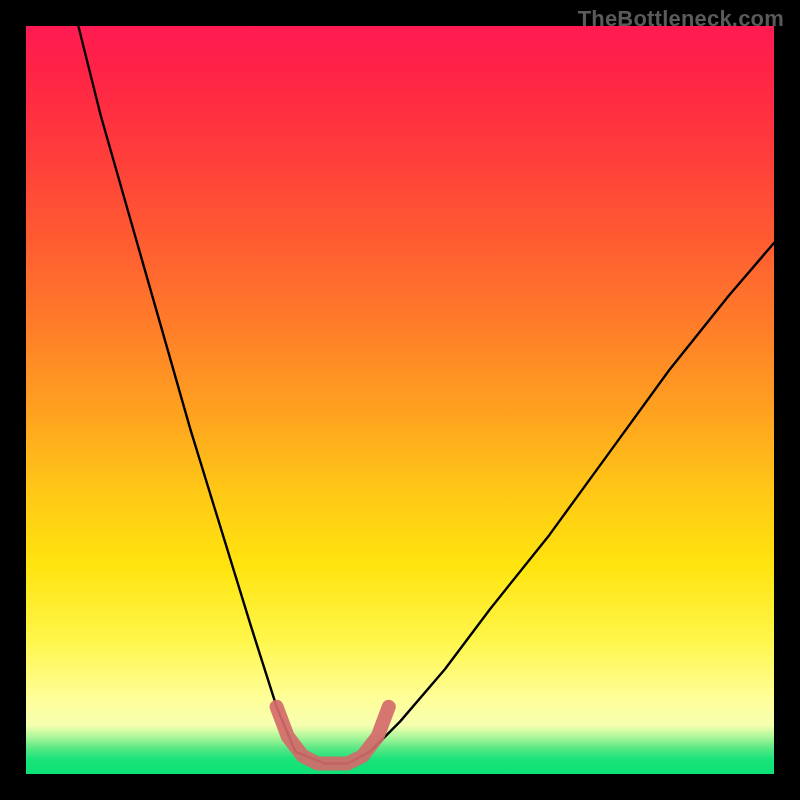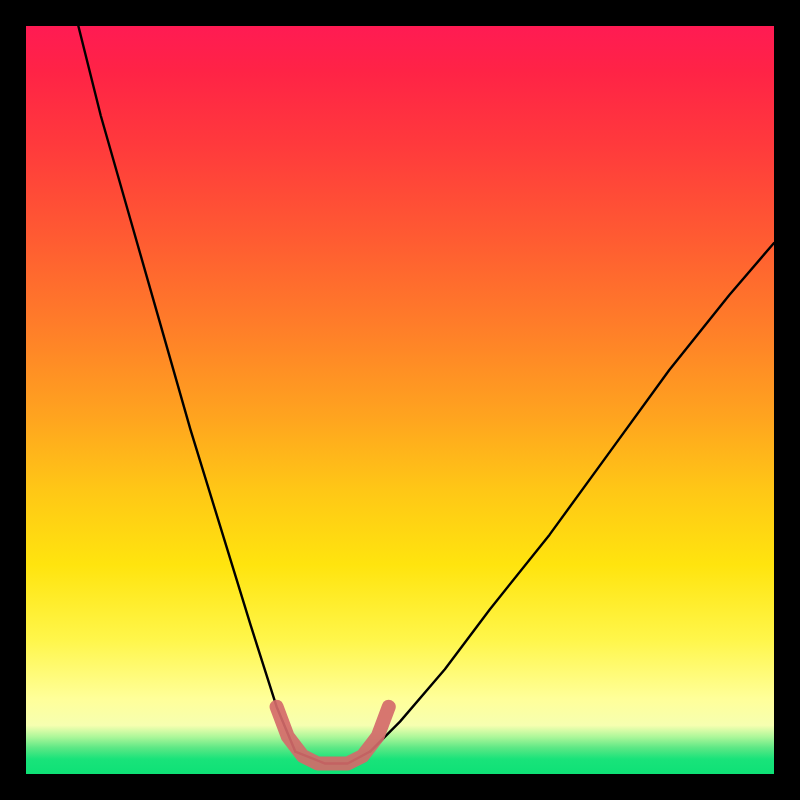--- a/index.html
+++ b/index.html
@@ -60,13 +60,14 @@
   <div class="plot-area">
     <svg class="curves" viewBox="0 0 748 748" preserveAspectRatio="none">
       <g>
           <polyline points="52.36000000000001,0 74.8,89.75999999999999 104.72000000000001,194.48000000000002 134.64,299.2 164.56,403.91999999999996 194.48000000000002,501.15999999999997 224.4,598.4 250.58,680.6800000000001 269.28,725.56" fill="none" stroke="#000000" stroke-width="2.4" stroke-linecap="round" stroke-linejoin="round"></polyline>
           <polyline points="344.08000000000004,725.56 374,695.64 418.88000000000005,643.28 463.76,583.44 523.6,508.64 583.44,426.36 643.28,344.08 703.12,269.28 748,216.92000000000007" fill="none" stroke="#000000" stroke-width="2.4" stroke-linecap="round" stroke-linejoin="round"></polyline>
           <polyline points="269.28,725.56 299.2,737.528 321.64,737.528 344.08000000000004,725.56" fill="none" stroke="#000000" stroke-width="2.4" stroke-linecap="round" stroke-linejoin="round"></polyline>
           <polyline points="250.58,680.6800000000001 261.8,710.6 276.76,730.048 291.72,737.528 306.68,737.528 321.64,737.528 336.6,730.048 351.56,710.6 362.78,680.6800000000001" fill="none" stroke="#d46a6a" stroke-width="14" stroke-linecap="round" stroke-linejoin="round" opacity="0.92"></polyline>
         </g>
     </svg>
   </div>
+  <div class="watermark">TheBottleneck.com</div>
 </div>
 
 </body></html>

